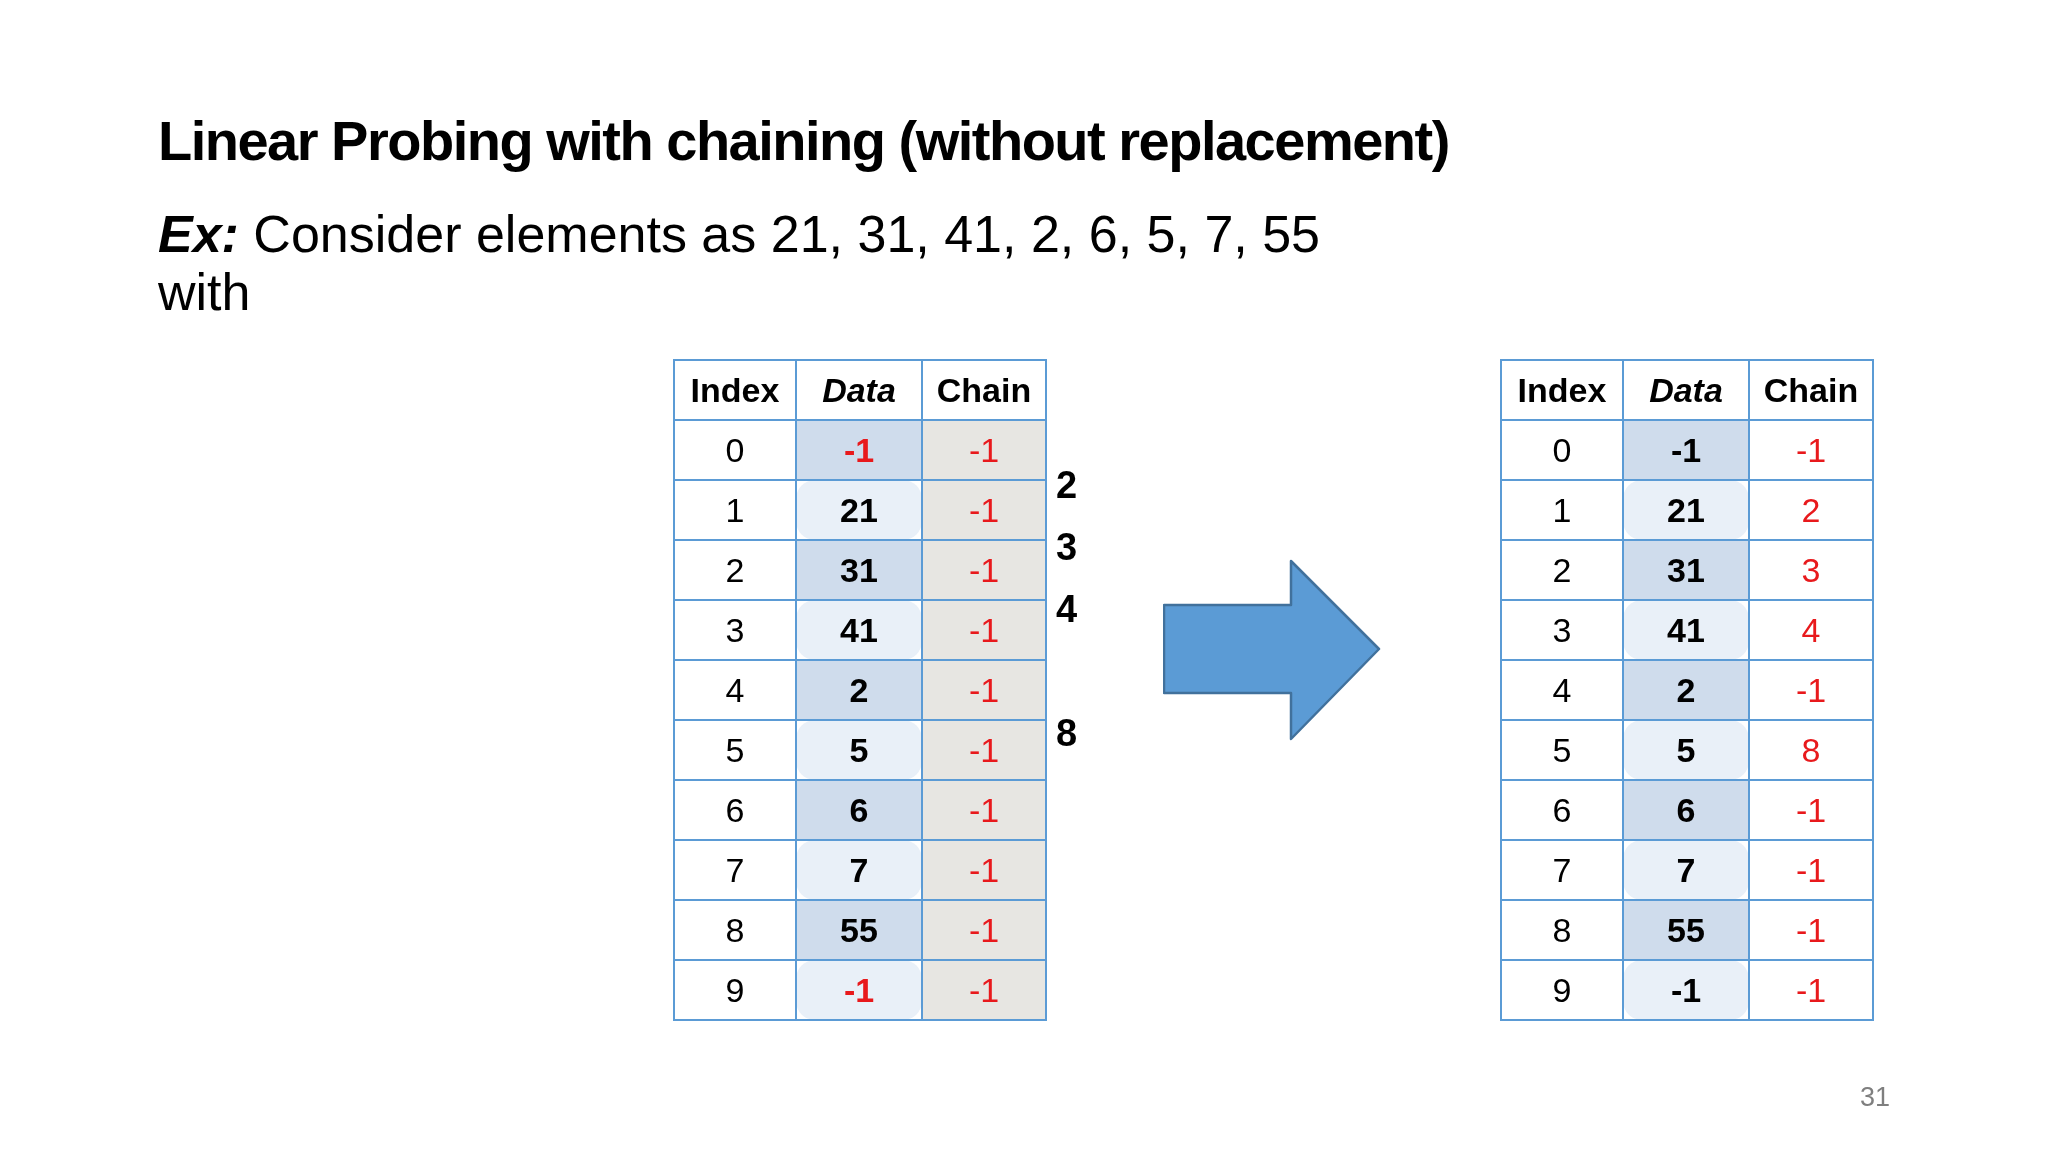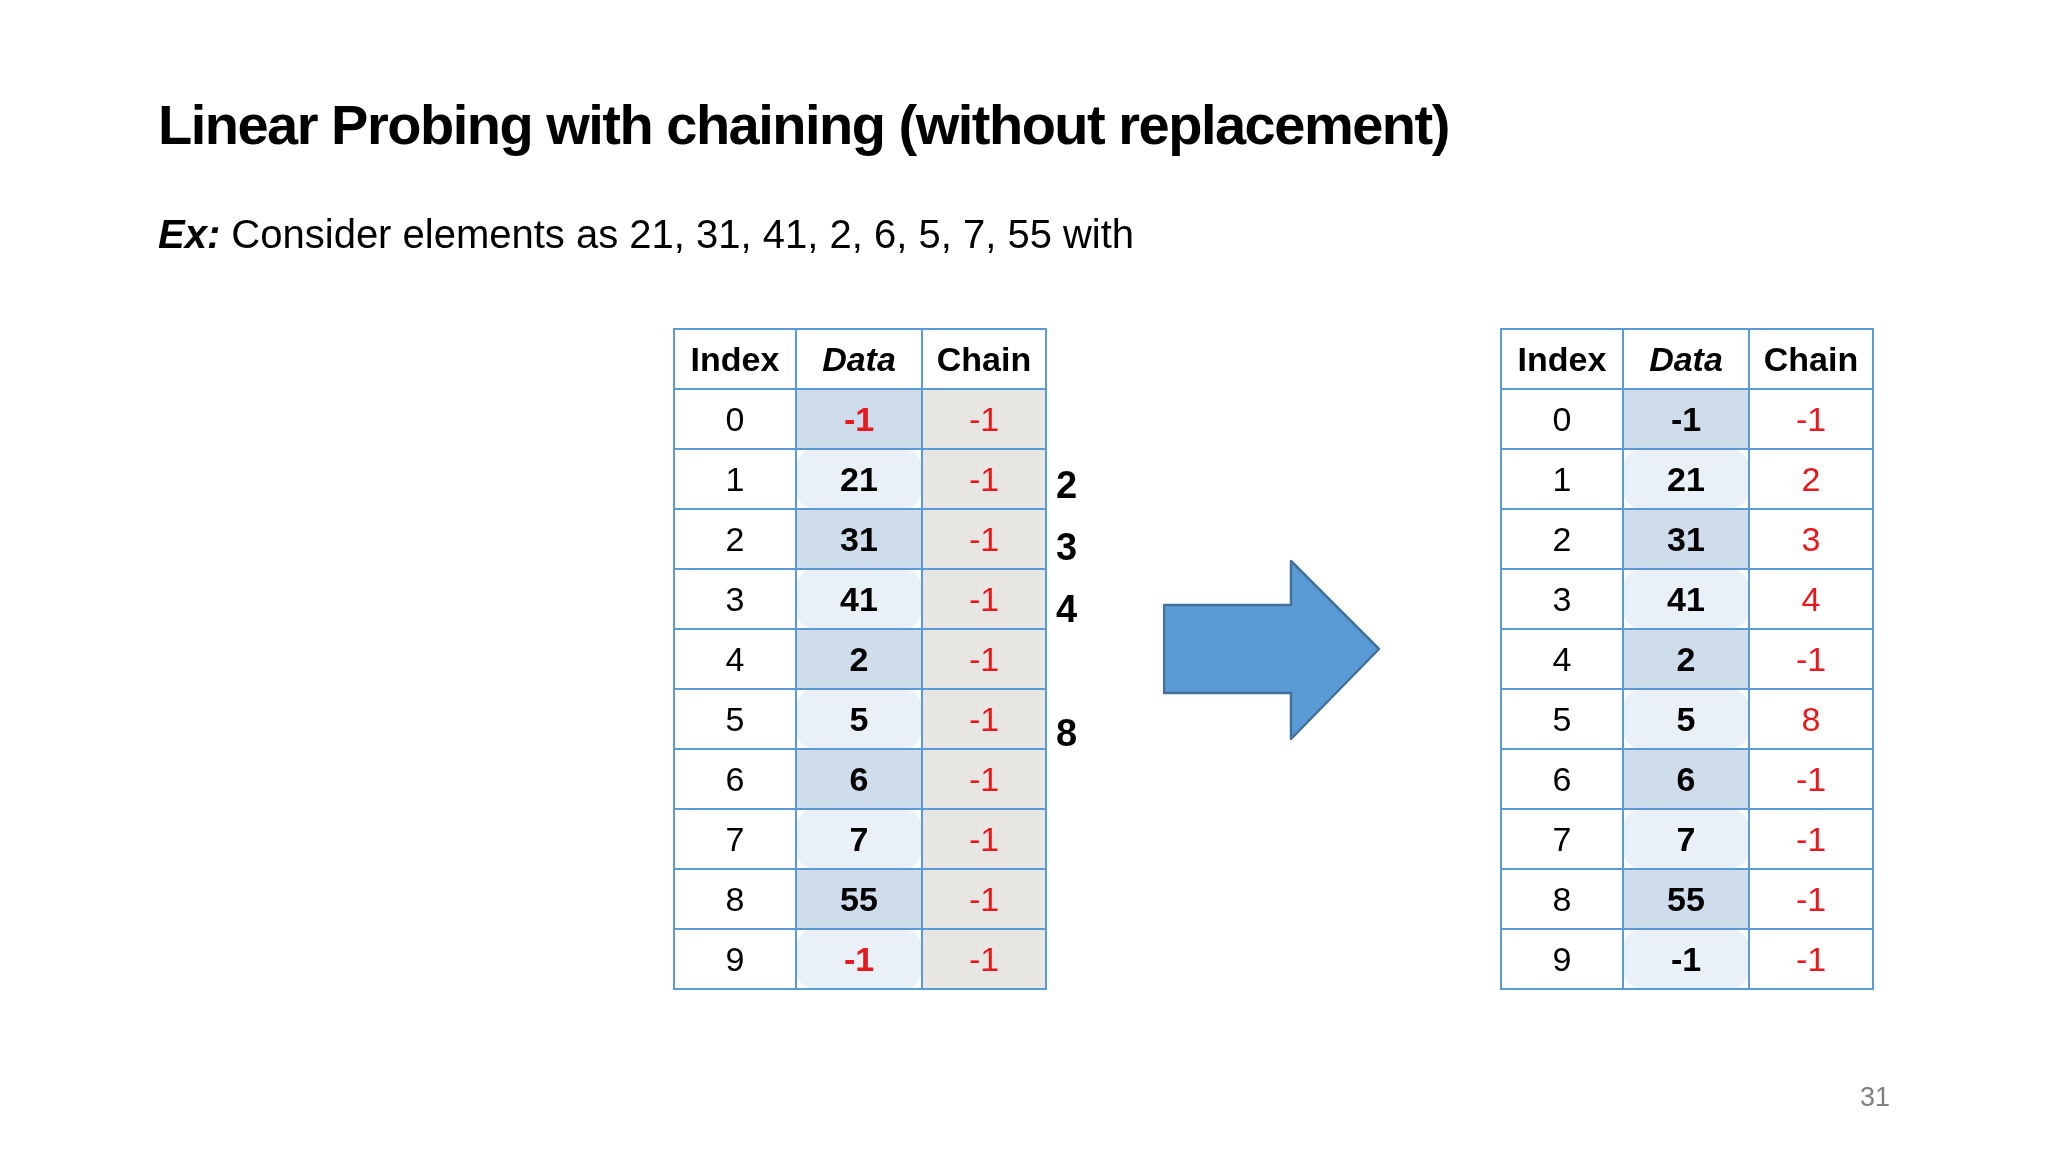--- a/index.html
+++ b/index.html
@@ -1,31 +1,31 @@
 <!DOCTYPE html>
 <html style="--table-border: #5B9BD5; --data-band-dark: #cfdcec; --data-band-light: #e9f0f8; --data-header-bg: #e8eef7; --chain-gray-bg: #e7e6e2; --red-text: #e8191c; --arrow-fill: #5B9BD5; --arrow-stroke: #41719C; --page-number-gray: #7f7f7f;"><head>
 <meta charset="utf-8">
 <style>
   html,body{margin:0;padding:0;background:#fff;}
   .slide{
     position:relative;width:2048px;height:1152px;background:#ffffff;overflow:hidden;
     font-family:"Liberation Sans",sans-serif;color:#000;
   }
   .title{
-    position:absolute;left:158px;top:92px;
+    position:absolute;left:158px;top:108px;
     font-size:56px;font-weight:600;letter-spacing:-1.5px;white-space:nowrap;
   }
   .example{
     position:absolute;left:158px;top:205px;width:1250px;
-    font-size:40px;line-height:58px;
+    font-size:52px;line-height:58px;
   }
   .ex-prefix{font-weight:700;font-style:italic;}
 
   table.htable{
-    position:absolute;border-collapse:collapse;table-layout:fixed;
+    position:absolute;border-collapse:collapse;table-layout:fixed;margin-top:31px;
   }
   .htable th,.htable td{
     border:2px solid var(--table-border);
     height:58px;text-align:center;vertical-align:middle;
     font-size:34px;padding:0;
   }
   .htable th{font-weight:700;background:#ffffff;}
   .col-index{width:120px;}
   .col-data{width:124px;}
   .col-chain{width:122px;}

